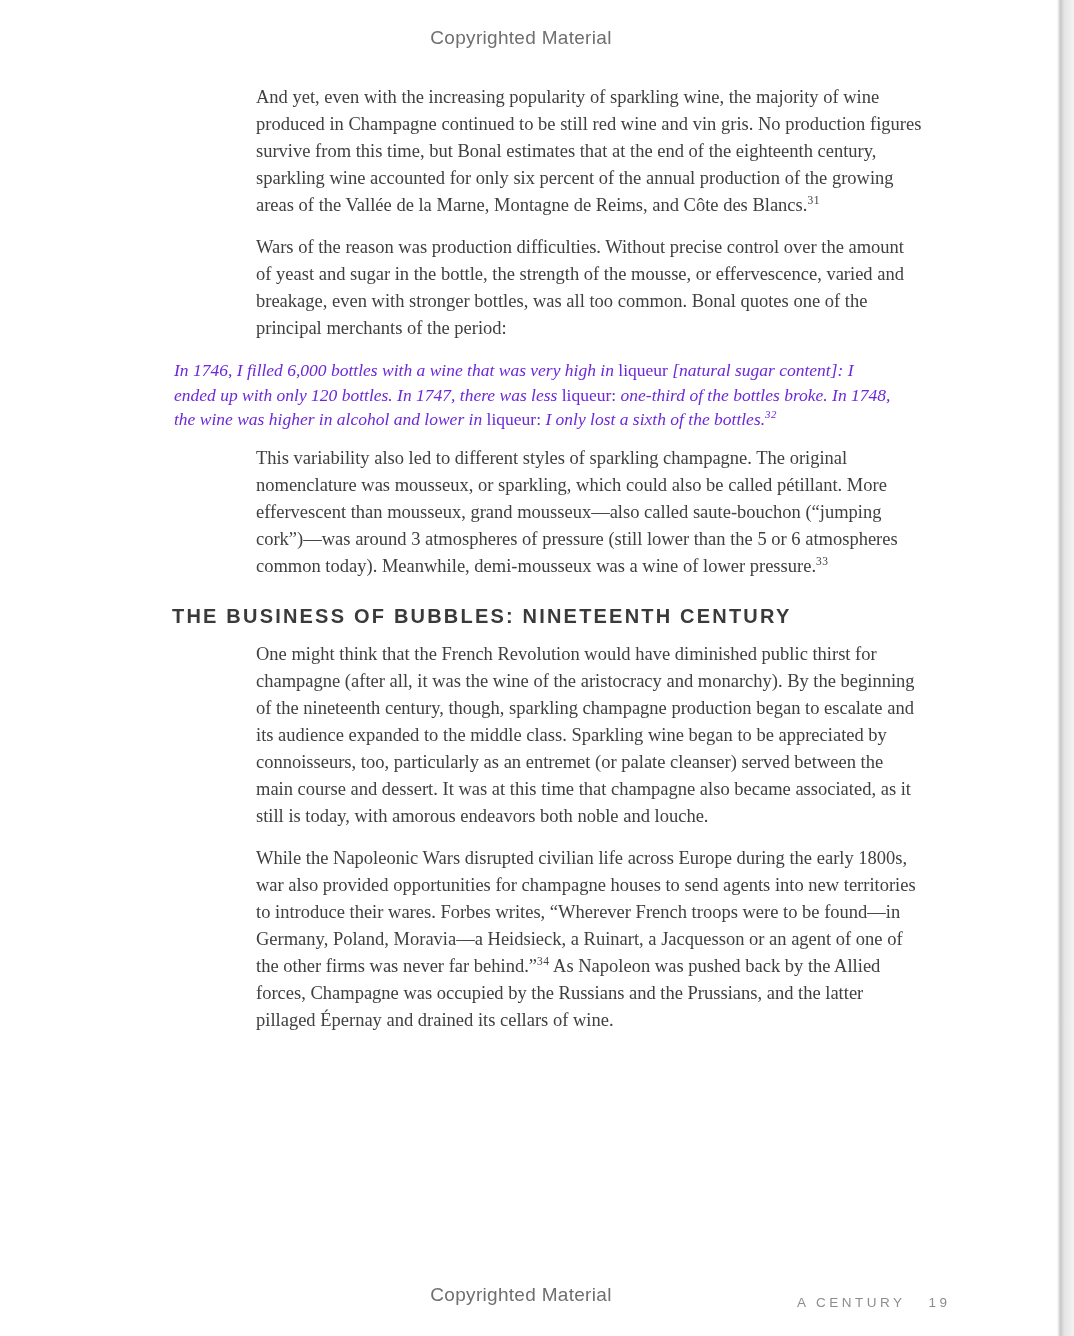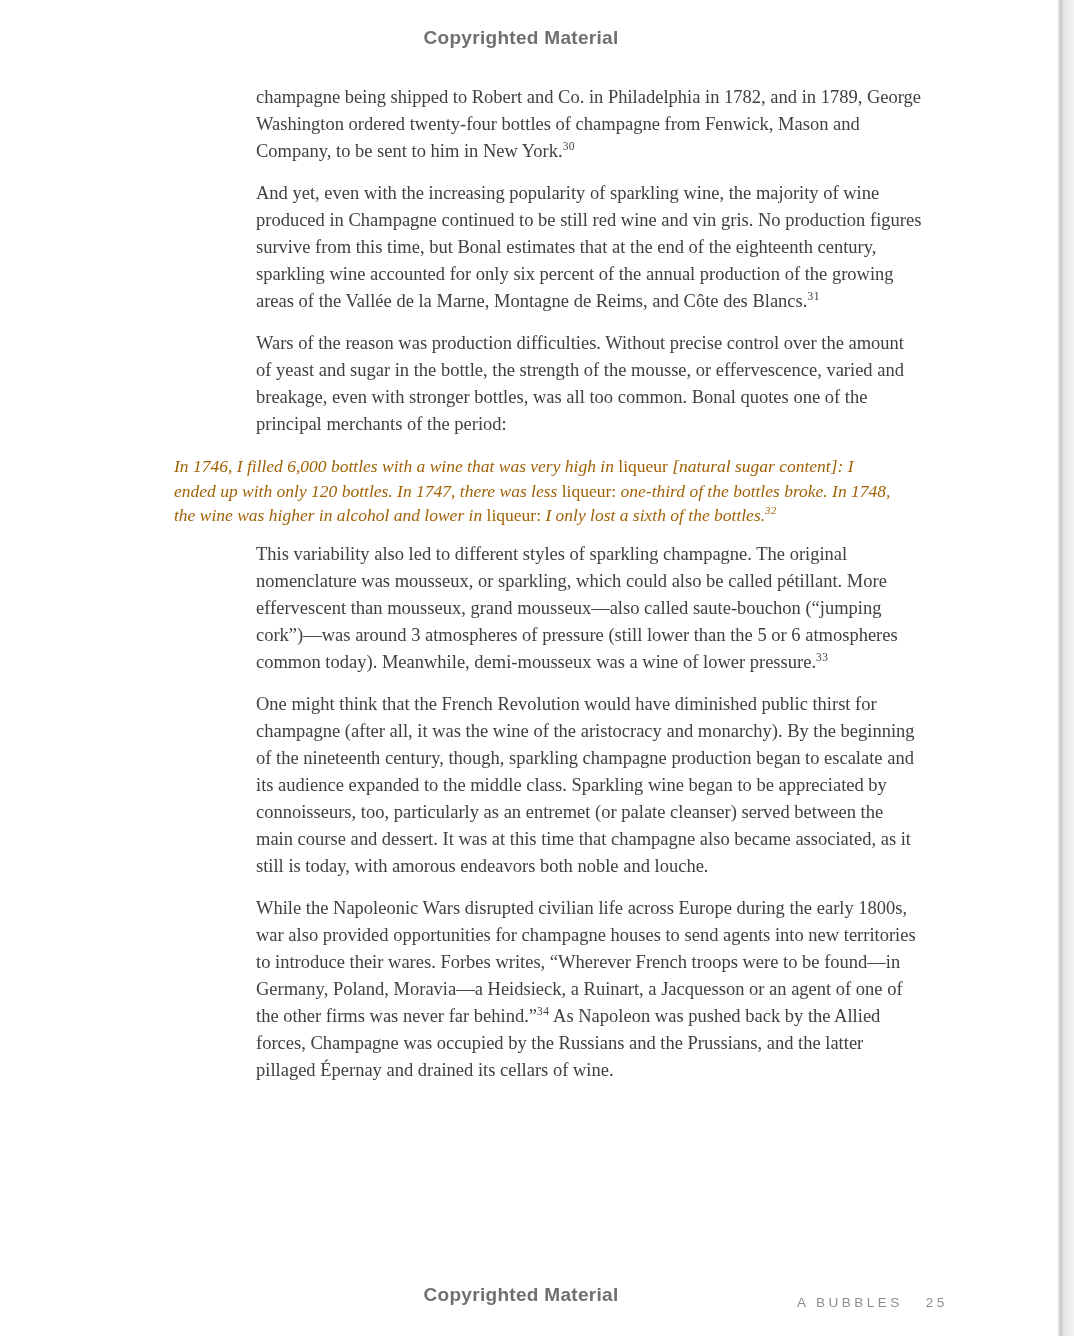--- a/index.html
+++ b/index.html
@@ -9,21 +9,21 @@
     position: relative;
     overflow: hidden;
     font-family: "Liberation Serif", serif;
   }
   .copyright-notice {
     position: absolute;
     left: 0;
     width: 1042px;
     text-align: center;
     font-family: "Liberation Sans", sans-serif;
-    font-weight: bold;
+    font-weight: normal;
     font-size: 19px;
     letter-spacing: 0.3px;
     color: #6f6f6f;
   }
   .copyright-top { top: 27px; }
   .copyright-bottom { top: 1284px; }
 
   .text-area {
     position: absolute;
     top: 84px;
@@ -37,21 +37,21 @@
     font-size: 18.5px;
     line-height: 27px;
     text-align: left;
   }
   blockquote.quote {
     margin: 16px 0 13px 2px;
     width: 722px;
     font-style: italic;
     font-size: 17.5px;
     line-height: 24.5px;
-    color: #a16207;
+    color: #6d28d9;
   }
   blockquote.quote .rm { font-style: normal; }
   h2.section-heading {
     margin: 24px 0 13px 0;
     font-family: "Liberation Sans", sans-serif;
     font-weight: bold;
     font-size: 20px;
     line-height: 24px;
     letter-spacing: 2.2px;
     color: #3a3a3a;
@@ -84,31 +84,31 @@
   }
 </style>
 </head>
 <body>
 
 <div>
 
   <div class="copyright-notice copyright-top">Copyrighted Material</div>
 
   <div class="text-area">
-    <p class="body-para"><span>champagne being shipped to Robert and Co. in Philadelphia in 1782, and in 1789, George Washington ordered twenty-four bottles of champagne from Fenwick, Mason and Company, to be sent to him in New York.</span><sup class="fn">30</sup></p>
     <p class="body-para"><span>And yet, even with the increasing popularity of sparkling wine, the majority of wine produced in Champagne continued to be still red wine and </span><span class="it">vin gris</span><span>. No production figures survive from this time, but Bonal estimates that at the end of the eighteenth century, sparkling wine accounted for only six percent of the annual production of the growing areas of the Vallée de la Marne, Montagne de Reims, and Côte des Blancs.</span><sup class="fn">31</sup></p>
     <p class="body-para"><span>Wars of the reason was production difficulties. Without precise control over the amount of yeast and sugar in the bottle, the strength of the mousse, or effervescence, varied and breakage, even with stronger bottles, was all too common. Bonal quotes one of the principal merchants of the period:</span></p>
     <blockquote class="quote"><span>In 1746, I filled 6,000 bottles with a wine that was very high in </span><span class="rm">liqueur</span><span> [natural sugar content]: I ended up with only 120 bottles. In 1747, there was less </span><span class="rm">liqueur:</span><span> one-third of the bottles broke. In 1748, the wine was higher in alcohol and lower in </span><span class="rm">liqueur:</span><span> I only lost a sixth of the bottles.</span><sup class="fn">32</sup></blockquote>
     <p class="body-para"><span>This variability also led to different styles of sparkling champagne. The original nomenclature was </span><span class="it">mousseux</span><span>, or sparkling, which could also be called </span><span class="it">pétillant</span><span>. More effervescent than </span><span class="it">mousseux, grand mousseux</span><span>—also called </span><span class="it">saute-bouchon</span><span> (“jumping cork”)—was around 3 atmospheres of pressure (still lower than the 5 or 6 atmospheres common today). Meanwhile, </span><span class="it">demi-mousseux</span><span> was a wine of lower pressure.</span><sup class="fn">33</sup></p>
+    <h2 class="section-heading">THE BUSINESS OF BUBBLES: NINETEENTH CENTURY</h2>
     <p class="body-para"><span>One might think that the French Revolution would have diminished public thirst for champagne (after all, it </span><span class="it">was</span><span> the wine of the aristocracy and monarchy). By the beginning of the nineteenth century, though, sparkling champagne production began to escalate and its audience expanded to the middle class. Sparkling wine began to be appreciated by connoisseurs, too, particularly as an </span><span class="it">entremet</span><span> (or palate cleanser) served between the main course and dessert. It was at this time that champagne also became associated, as it still is today, with amorous endeavors both noble and louche.</span></p>
     <p class="body-para"><span>While the Napoleonic Wars disrupted civilian life across Europe during the early 1800s, war also provided opportunities for champagne houses to send agents into new territories to introduce their wares. Forbes writes, “Wherever French troops were to be found—in Germany, Poland, Moravia—a Heidsieck, a Ruinart, a Jacquesson or an agent of one of the other firms was never far behind.”</span><sup class="fn">34</sup><span> As Napoleon was pushed back by the Allied forces, Champagne was occupied by the Russians and the Prussians, and the latter pillaged Épernay and drained its cellars of wine.</span></p>
   </div>
 
   <div class="copyright-notice copyright-bottom">Copyrighted Material</div>
 
   <div class="running-footer">
-    <span>A BUBBLES</span>
-    <span>25</span>
+    <span>A CENTURY</span>
+    <span>19</span>
   </div>
 
   <div class="page-edge"></div>
 
 </div>
 
 </body></html>

